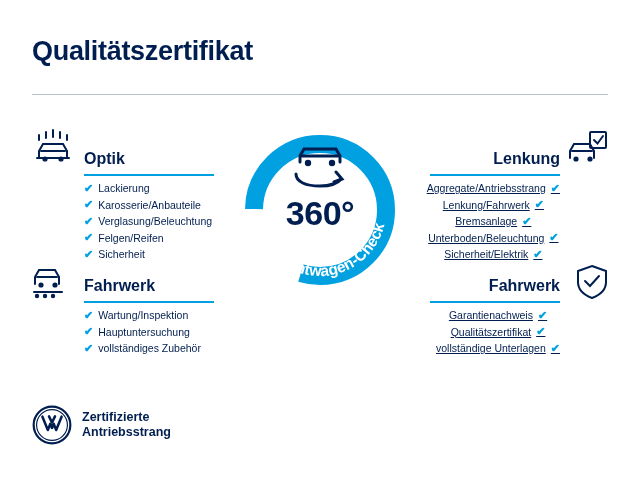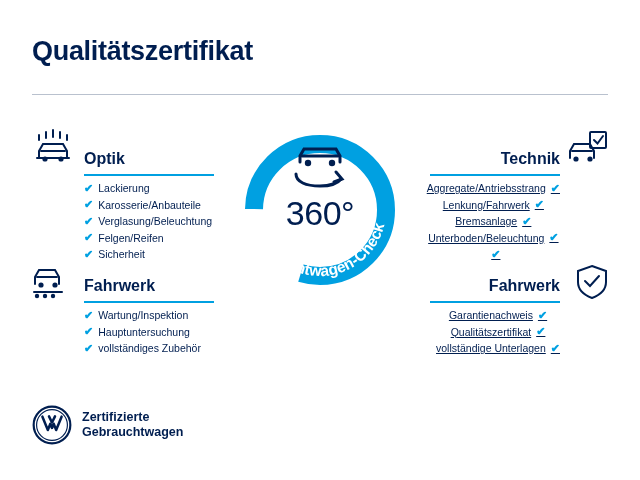--- a/index.html
+++ b/index.html
@@ -78,21 +78,21 @@
   }
   .badge svg { display: block; }
   .deg {
     position: absolute;
     left: 0; top: 0;
     width: 176px; height: 176px;
     display: flex;
     align-items: center;
     justify-content: center;
     font-size: 34px;
-    font-weight: normal;
+    font-weight: bold;
     color: #001e50;
     letter-spacing: -0.5px;
     padding-top: 6px;
   }
 
   
   .icon { position: absolute; }
 
   
   .footer {
@@ -161,40 +161,41 @@
   <div class="icon" style="left:566px; top:128px;">
     <svg width="44" height="40" viewBox="0 0 44 40" fill="none" stroke="#001e50" stroke-width="2" stroke-linecap="round">
       <path d="M4 30 v-7 l4-7 h16 l4 7 v7"></path>
       <path d="M6 23 h20"></path>
       <circle cx="10" cy="31" r="2.6" fill="#001e50" stroke="none"></circle>
       <circle cx="24" cy="31" r="2.6" fill="#001e50" stroke="none"></circle>
       <rect x="24" y="4" width="16" height="16" rx="1"></rect>
       <path d="M28 12 l3.5 3.5 L37 8"></path>
     </svg>
   </div>
-  <div class="sec-head" style="right:32px; top:150px;">Technik</div>
+  <div class="sec-head" style="right:32px; top:150px;">Lenkung</div>
   <div class="sec-rule" style="right:32px; top:174px; width:130px;"></div>
   <div class="list right" style="right:32px; top:180px;">
     <div class="row">
         <span>Aggregate/Antriebsstrang</span>
         <span class="check">✔</span>
       </div>
     <div class="row">
         <span>Lenkung/Fahrwerk</span>
         <span class="check">✔</span>
       </div>
     <div class="row">
         <span>Bremsanlage</span>
         <span class="check">✔</span>
       </div>
     <div class="row">
         <span>Unterboden/Beleuchtung</span>
         <span class="check">✔</span>
       </div>
     <div class="row">
+        <span>Sicherheit/Elektrik</span>
         <span class="check">✔</span>
       </div>
   </div>
 
   <div class="icon" style="left:31px; top:262px;">
     <svg width="44" height="40" viewBox="0 0 44 40" fill="none" stroke="#001e50" stroke-width="2" stroke-linecap="round">
       <path d="M4 22 v-7 l4-7 h16 l4 7 v7"></path>
       <path d="M6 15 h20"></path>
       <circle cx="10" cy="23" r="2.6" fill="#001e50" stroke="none"></circle>
       <circle cx="24" cy="23" r="2.6" fill="#001e50" stroke="none"></circle>
@@ -269,16 +270,16 @@
   </div>
 
   <div class="footer">
     <svg class="vw-mark" viewBox="0 0 48 48">
       <circle cx="24" cy="24" r="22" fill="none" stroke="#001e50" stroke-width="2.6"></circle>
       <path d="M24 5.5 A18.5 18.5 0 1 0 24 42.5 A18.5 18.5 0 1 0 24 5.5 Z" fill="none" stroke="#001e50" stroke-width="1.4"></path>
       <path d="M12.5 14 L19 30 L22 22.5 L24 27.5 L26 22.5 L29 30 L35.5 14" fill="none" stroke="#001e50" stroke-width="3" stroke-linejoin="round" stroke-linecap="round"></path>
       <path d="M20.4 13.6 L24 21 L27.6 13.6" fill="none" stroke="#001e50" stroke-width="3" stroke-linejoin="round" stroke-linecap="round"></path>
     </svg>
     <div class="footer-text">Zertifizierte
-Gebrauchtwagen</div>
+Antriebsstrang</div>
   </div>
 
 </div>
 
 </body></html>

